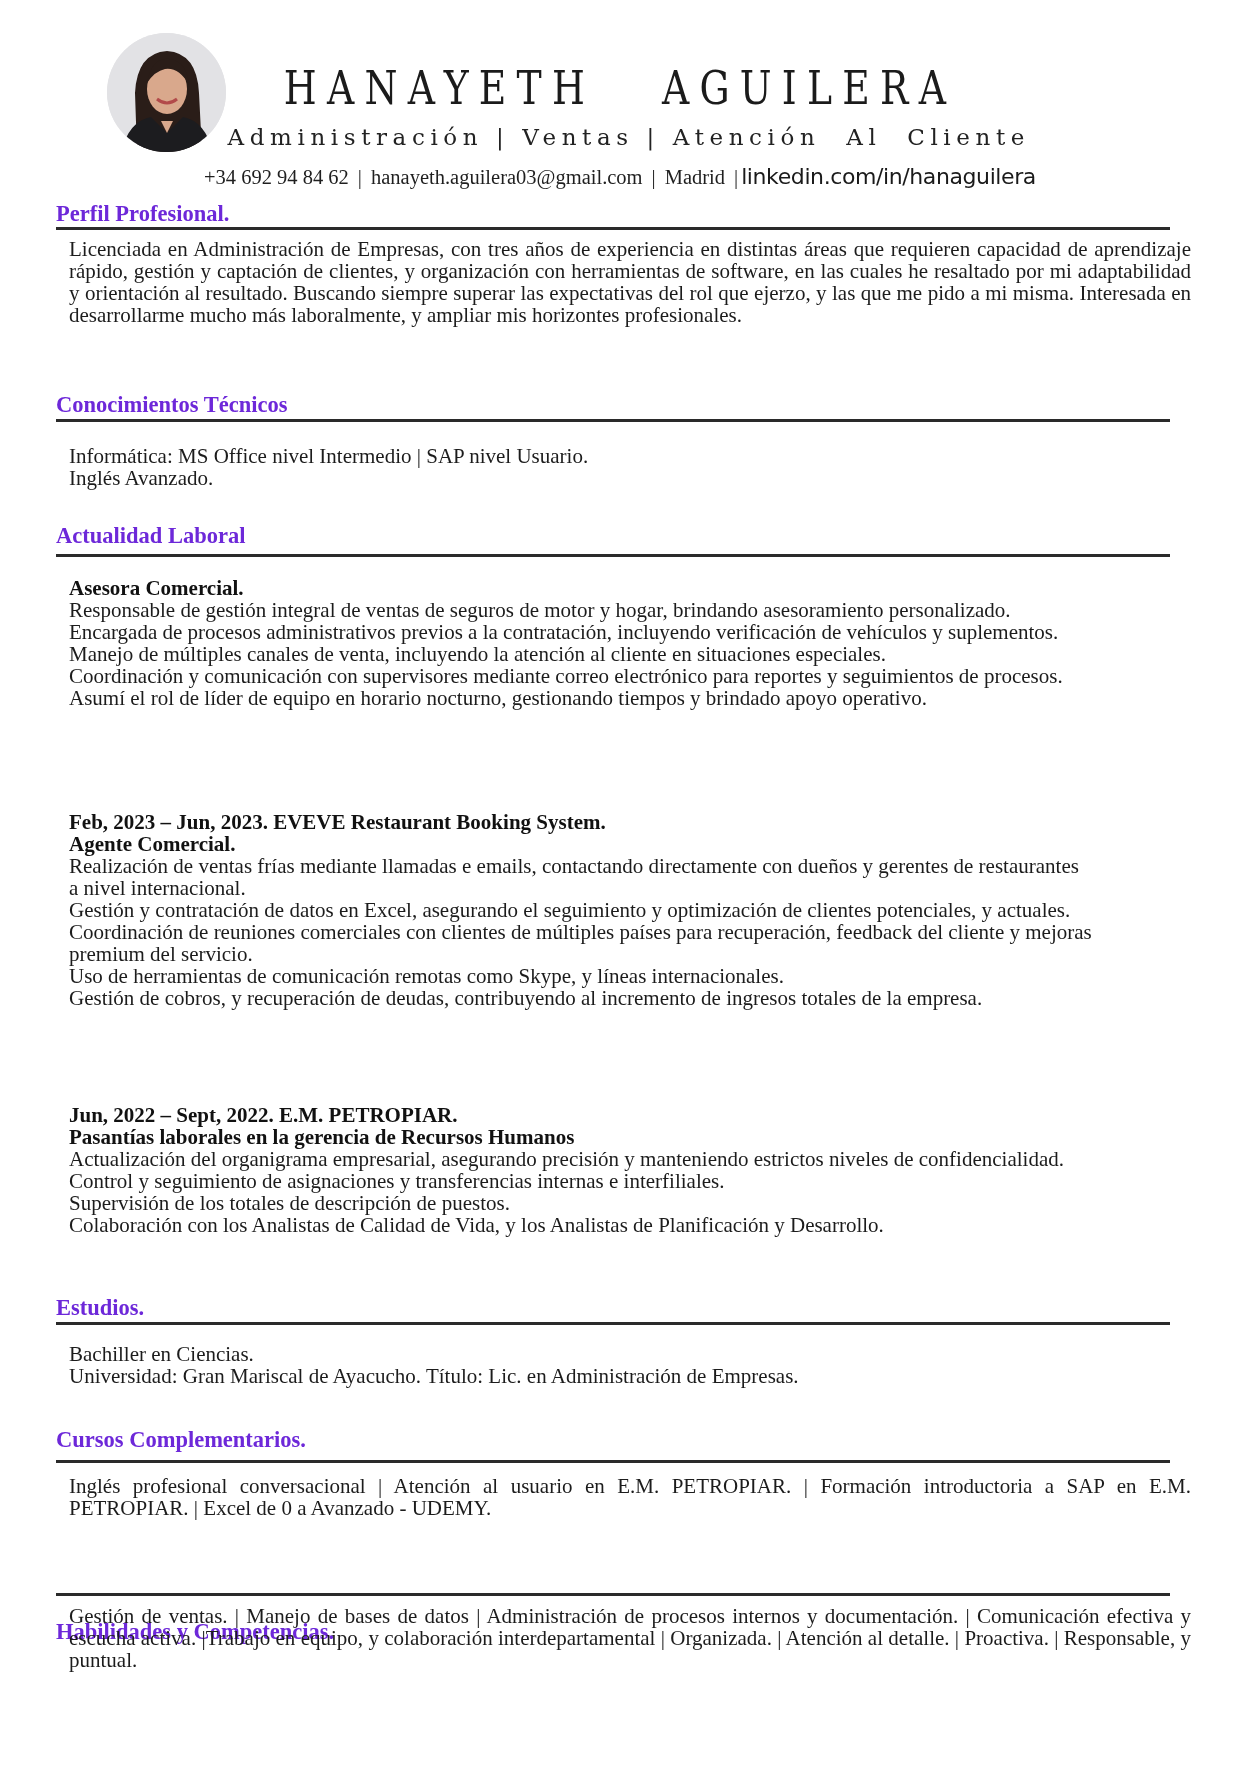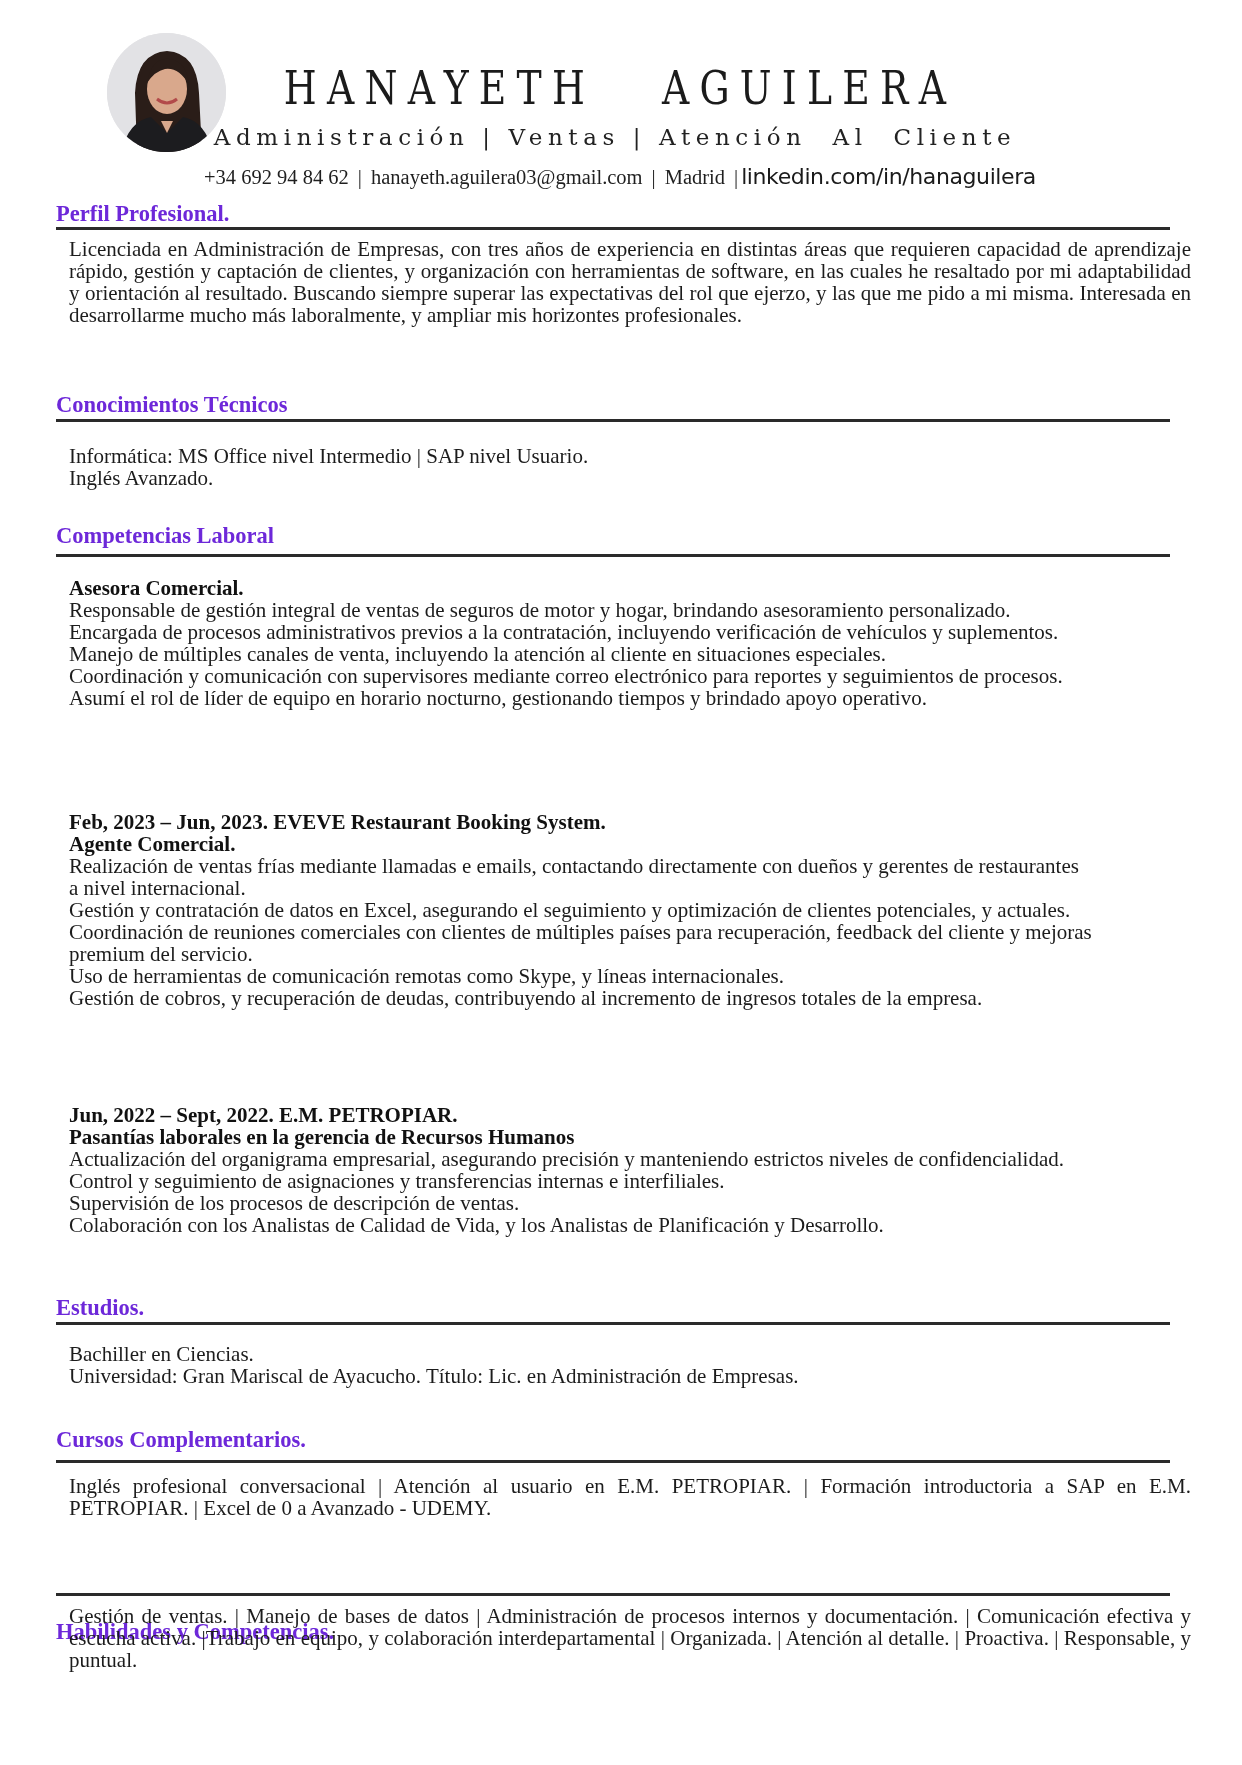--- a/index.html
+++ b/index.html
@@ -5,21 +5,21 @@
   html, body { margin: 0; padding: 0; background: #ffffff; }
   body { width: 1242px; height: 1765px; position: relative; overflow: hidden;
          font-family: "Liberation Serif", "DejaVu Serif", serif; color: #1a1a1a; }
   .abs { position: absolute; }
   .avatar { left: 107px; top: 33px; width: 119px; height: 119px; border-radius: 50%;
             overflow: hidden; background: #e4e4e6; }
   .avatar svg { display: block; }
   .name { left: 160px; top: 60px; width: 920px; text-align: center;
           font-size: 46px; letter-spacing: 12.5px; line-height: 56px; color: #1b1b1b;
           font-family: "DejaVu Serif", "Liberation Serif", serif; transform: scaleX(0.82); transform-origin: center; }
-  .subtitle { left: 200px; top: 122px; width: 830px; text-align: center;
+  .subtitle { left: 200px; top: 122px; width: 830px; text-align: right;
               font-size: 23px; letter-spacing: 5.6px; line-height: 30px; color: #222;
               font-family: "DejaVu Serif", "Liberation Serif", serif; white-space: nowrap; }
   .contact { left: 100px; top: 163px; width: 1040px; text-align: center;
              font-size: 20.5px; line-height: 28px; color: #1f1f1f; white-space: nowrap; }
   .contact .sep { margin: 0 9px; }
   .contact .link { font-family: "DejaVu Sans", "Liberation Sans", sans-serif; font-size: 22px; letter-spacing: -0.4px; color: #1a1a1a; text-decoration: none; }
   .heading { left: 56px; font-size: 22.5px; font-weight: bold; line-height: 28px; color: #6d28d9; white-space: nowrap; }
   .rule { left: 56px; width: 1114px; height: 3px; background: #2a2a2a; }
   .body { left: 57px; width: 1122px; font-size: 21px; line-height: 22px; color: #1c1c1c; margin-left: 12px; }
   .justify { text-align: justify; text-align-last: left; }
@@ -52,21 +52,21 @@
 <div class="abs rule" style="top:227px;"></div>
 <div class="abs body justify" style="top:238px;">Licenciada en Administración de Empresas, con tres años de experiencia en distintas áreas que requieren capacidad de aprendizaje rápido, gestión y captación de clientes, y organización con herramientas de software, en las cuales he resaltado por mi adaptabilidad y orientación al resultado. Buscando siempre superar las expectativas del rol que ejerzo, y las que me pido a mi misma.  Interesada en desarrollarme mucho más laboralmente, y ampliar mis horizontes profesionales.</div>
 
 <div class="abs heading" style="top:391px;">Conocimientos Técnicos</div>
 <div class="abs rule" style="top:419px;"></div>
 <div class="abs body" style="top:445px;">
   <span class="line">Informática: MS Office nivel Intermedio | SAP nivel Usuario.</span>
   <span class="line">Inglés Avanzado.</span>
 </div>
 
-<div class="abs heading" style="top:522px;">Competencias Laboral</div>
+<div class="abs heading" style="top:522px;">Actualidad Laboral</div>
 <div class="abs rule" style="top:554px;"></div>
 
 <div class="abs body" style="top:577px;">
   <span class="line bold">Asesora Comercial.</span>
   <span class="line">Responsable de gestión integral de ventas de seguros de motor y hogar, brindando asesoramiento personalizado.</span>
   <span class="line">Encargada de procesos administrativos previos a la contratación, incluyendo verificación de vehículos y suplementos.</span>
   <span class="line">Manejo de múltiples canales de venta, incluyendo la atención al cliente en situaciones especiales.</span>
   <span class="line">Coordinación y comunicación con supervisores mediante correo electrónico para reportes y seguimientos de procesos.</span>
   <span class="line">Asumí el rol de líder de equipo en horario nocturno, gestionando tiempos y brindado apoyo operativo.</span>
 </div>
@@ -81,21 +81,21 @@
   <span class="line">premium del servicio.</span>
   <span class="line">Uso de herramientas de comunicación remotas como Skype, y líneas internacionales.</span>
   <span class="line">Gestión de cobros, y recuperación de deudas, contribuyendo al incremento de ingresos totales de la empresa.</span>
 </div>
 
 <div class="abs body" style="top:1104px;">
   <span class="line bold">Jun, 2022 – Sept, 2022. E.M. PETROPIAR.</span>
   <span class="line bold">Pasantías laborales en la gerencia de Recursos Humanos</span>
   <span class="line">Actualización del organigrama empresarial, asegurando precisión y manteniendo estrictos niveles de confidencialidad.</span>
   <span class="line">Control y seguimiento de asignaciones y transferencias internas e interfiliales.</span>
-  <span class="line">Supervisión de los procesos de descripción de ventas.</span>
+  <span class="line">Supervisión de los totales de descripción de puestos.</span>
   <span class="line">Colaboración con los Analistas de Calidad de Vida, y los Analistas de Planificación y Desarrollo.</span>
 </div>
 
 <div class="abs heading" style="top:1294px;font-family:Liberation Serif, serif;">Estudios.</div>
 <div class="abs rule" style="top:1322px;"></div>
 <div class="abs body" style="top:1343px;">
   <span class="line">Bachiller en Ciencias.</span>
   <span class="line">Universidad: Gran Mariscal de Ayacucho. Título: Lic. en Administración de Empresas.</span>
 </div>
 

